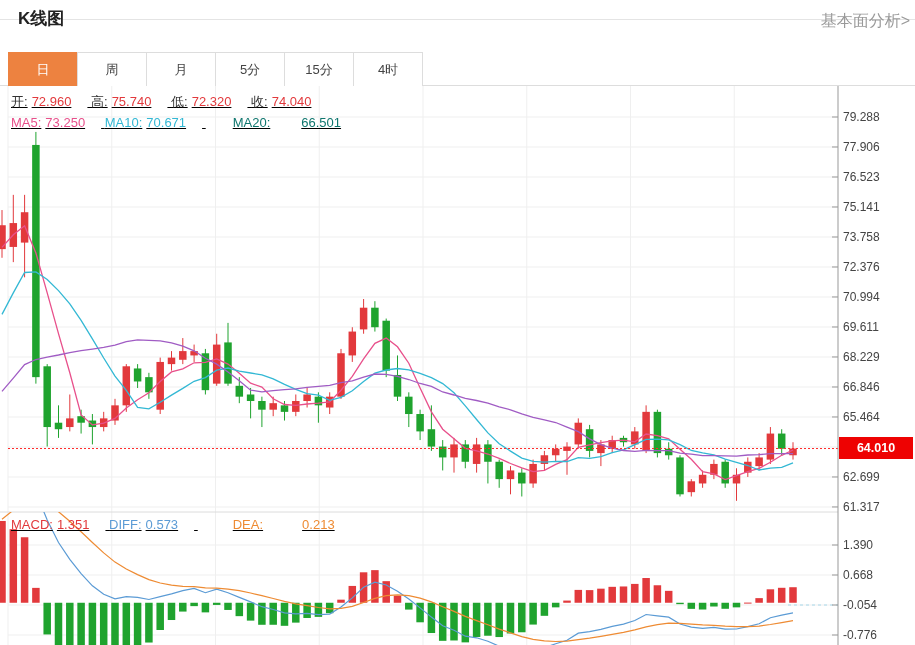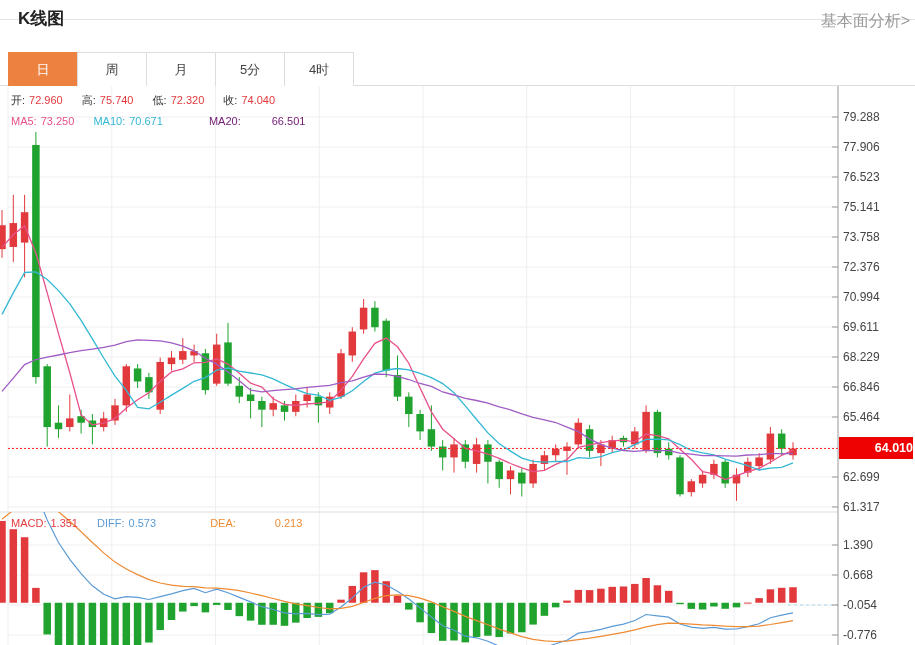--- a/index.html
+++ b/index.html
@@ -7,49 +7,50 @@
   .header{position:absolute;top:0;left:0;width:915px;height:20px;border-bottom:1px solid #e4e4e4;box-sizing:border-box;}
   .title{position:absolute;left:18px;top:7px;font-size:17px;font-weight:bold;color:#222;}
   .link{position:absolute;right:5px;top:11px;font-size:16px;color:#999;text-decoration:none;cursor:pointer;}
   .tabbar{position:absolute;top:52px;left:0;width:915px;height:34px;border-bottom:1px solid #ddd;box-sizing:border-box;display:flex;padding-left:8px;}
   .tab{width:70px;height:34px;box-sizing:border-box;border:1px solid #ddd;border-bottom:none;margin-left:-1px;
        display:flex;align-items:center;justify-content:center;font-size:13px;color:#444;background:#fff;cursor:pointer;}
   .tab:first-child{margin-left:0;}
   .tab.selected{background:#ed8240;border-color:#ed8240;color:#fff;}
   .chart{position:absolute;top:86px;left:0;width:915px;height:559px;}
   #chart-svg{position:absolute;top:0;left:0;}
-  .legend{position:absolute;font-size:11px;white-space:nowrap;pointer-events:none;}
+  .legend{position:absolute;font-size:13px;white-space:nowrap;pointer-events:none;text-decoration:underline;}
   .legend span{margin-right:4px;}
   .legend .gap{margin-right:16px;}
   .lg-lab{color:#333;}
   .lg-red{color:#e2393c;}
   .lg-ma5{color:#e8508b;}
   .lg-ma10{color:#33b8d4;}
-  .lg-ma20{color:#701a75;padding-left:27px;}
+  .lg-ma20{color:#0f766e;padding-left:27px;}
   .lg-diff{color:#5b9bd5;}
   .lg-dea{color:#ee8b33;padding-left:35px;}
   .legend1{top:7px;left:11px;}
   .legend2{top:29px;left:11px;}
   .legend3{top:431px;left:11px;}
   .price-tag{position:absolute;left:839px;top:351px;width:74px;height:22px;background:#ee0202;color:#fff;
-             font-size:12.5px;font-weight:bold;text-align:right;line-height:22px;}
+             font-size:12.5px;font-weight:bold;text-align:center;line-height:22px;}
 </style>
 </head>
 <body>
 
 <div class="header">
   <div class="title">K线图</div>
   <a class="link">基本面分析&gt;</a>
 </div>
 
 <div class="tabbar">
   <div class="tab selected">日</div>
   <div class="tab">周</div>
   <div class="tab">月</div>
   <div class="tab">5分</div>
+  <div class="tab">15分</div>
   <div class="tab">4时</div>
 </div>
 
 <div class="chart">
   <svg id="chart-svg" width="915" height="559">
       <defs>
         <clipPath id="clipMain">
           <rect x="0" y="0" width="838" height="426"></rect>
         </clipPath>
         <clipPath id="clipMacd">

